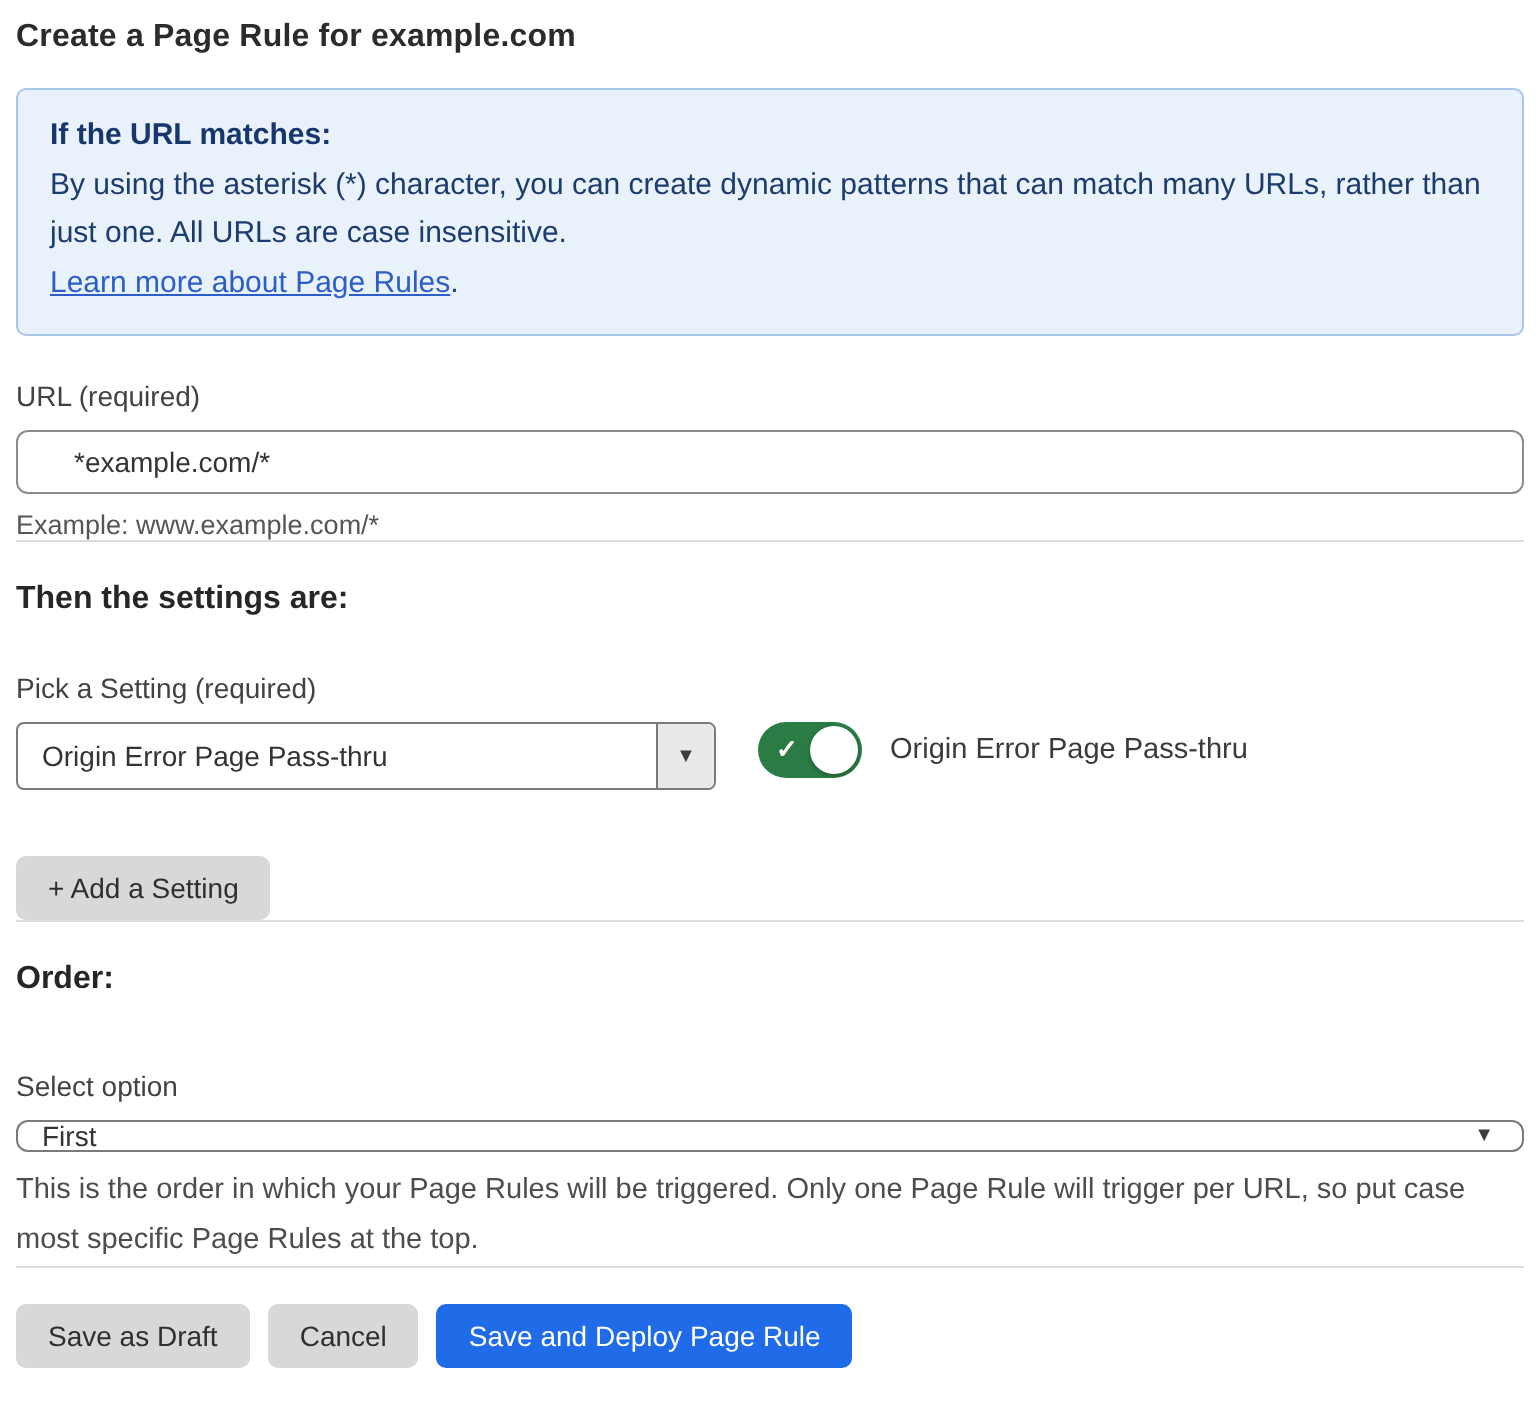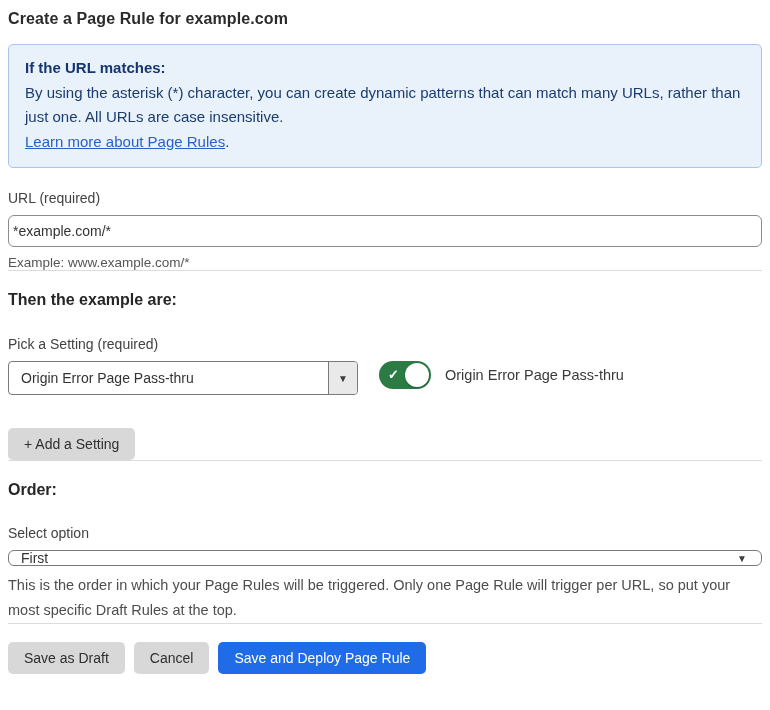--- a/index.html
+++ b/index.html
@@ -35,21 +35,21 @@
   }
 
   
   .field-label { font-size: 14px; color: #424242; margin-bottom: 9px; }
   .url-section { margin-top: 22px; }
   .text-input {
     width: 100%;
     height: 32px;
     border: 1px solid #8c8c8c;
     border-radius: 6px;
-    padding: 0 4px;
+    padding: 0 28px;
     font-family: "Liberation Sans", sans-serif;
     font-size: 14px;
     color: #333;
     background: #fff;
     outline: none;
   }
   .helper-text { font-size: 13.5px; color: #565656; margin-top: 8px; }
 
   hr.divider {
     border: none; border-top: 1px solid #dcdcdc;
@@ -121,21 +121,21 @@
     cursor: pointer;
     white-space: nowrap;
   }
   .btn-add { margin-top: 33px; }
   .btn-primary {
     background: var(--accent-blue, #1f6be8);
     color: #ffffff;
   }
 
   
-  .order-label { margin-top: 26px; }
+  .order-label { margin-top: 36px; }
   .order-select {
     position: relative;
     width: 100%; height: 16px;
     border: 1px solid #7a7a7a;
     border-radius: 6px;
     background: #fff;
     display: flex; align-items: center;
     padding: 0 36px 0 12px;
     font-size: 14px; color: #333;
     cursor: pointer;
@@ -169,21 +169,21 @@
   </div>
 
   <div class="url-section">
     <div class="field-label">URL (required)</div>
     <input class="text-input" type="text" value="*example.com/*" style="">
     <div class="helper-text">Example: www.example.com/*</div>
   </div>
 
   <hr class="divider divider-1">
 
-  <div class="section-heading">Then the example are:</div>
+  <div class="section-heading">Then the settings are:</div>
 
   <div class="field-label picker-label">Pick a Setting (required)</div>
 
   <div class="setting-row">
     <div class="setting-select">
       <div class="select-value">Origin Error Page Pass-thru</div>
       <div class="select-arrow">
           <span>▼</span>
         </div>
     </div>
@@ -203,21 +203,21 @@
 
   <div class="section-heading">Order:</div>
 
   <div class="field-label order-label">Select option</div>
 
   <div class="order-select">
     <span>First</span>
     <span class="select-caret">▼</span>
   </div>
 
-  <div class="order-helper">This is the order in which your Page Rules will be triggered. Only one Page Rule will trigger per URL, so put your most specific Draft Rules at the top.</div>
+  <div class="order-helper">This is the order in which your Page Rules will be triggered. Only one Page Rule will trigger per URL, so put case most specific Page Rules at the top.</div>
 
   <hr class="divider divider-3">
 
   <div class="footer-row">
     <button class="btn">Save as Draft</button>
     <button class="btn">Cancel</button>
     <button class="btn btn-primary">Save and Deploy Page Rule</button>
   </div>
 
 </div>

